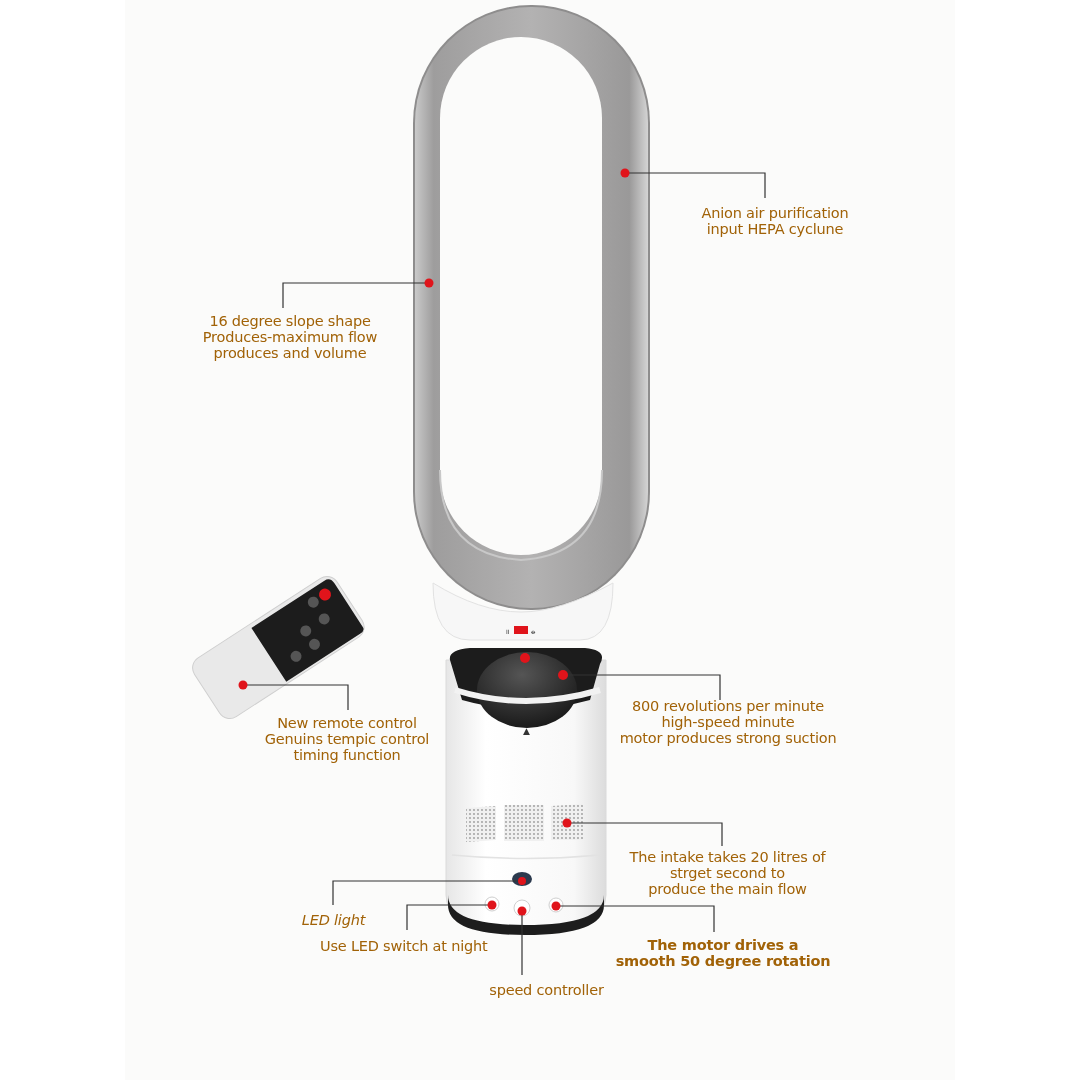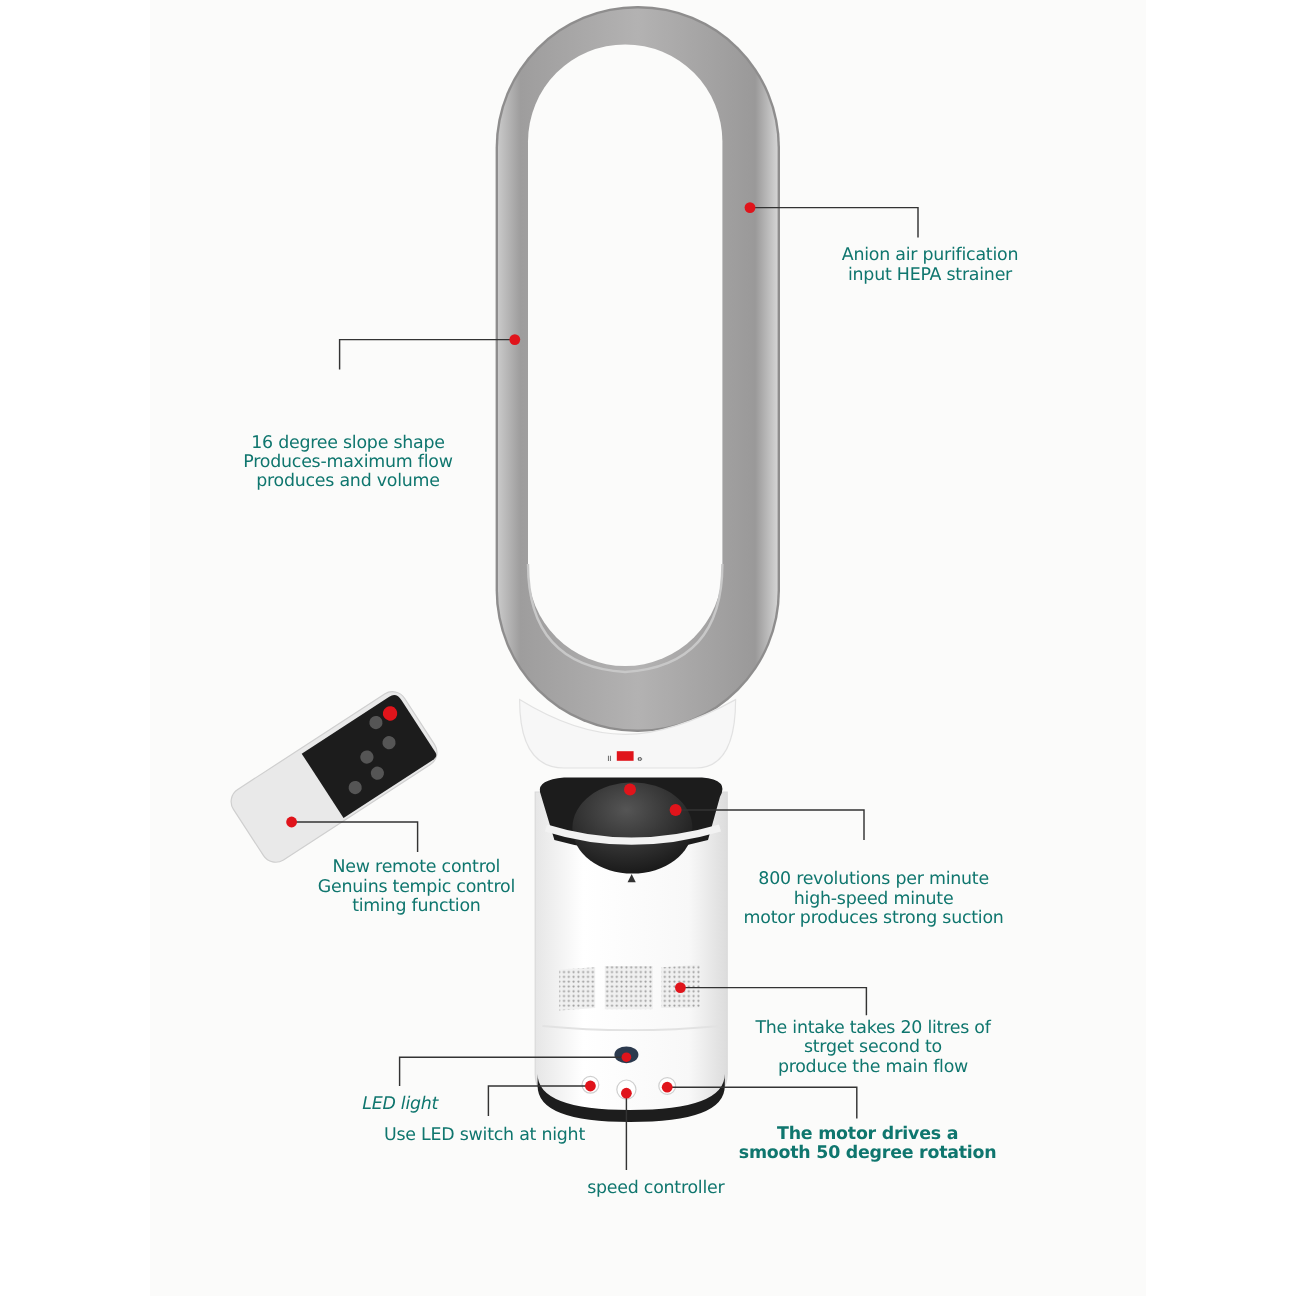--- a/index.html
+++ b/index.html
@@ -1,19 +1,19 @@
 <!DOCTYPE html>
 <html><head>
 <meta charset="utf-8">
 <style>
   html, body { margin:0; padding:0; }
   body { width:1080px; height:1080px; background:#ffffff; position:relative; overflow:hidden; font-family:"DejaVu Sans", "Liberation Sans", sans-serif; }
   .canvas { position:absolute; left:125px; top:0; width:830px; height:1080px; background:#fbfbfa; }
   svg.scene { position:absolute; left:0; top:0; width:1080px; height:1080px; }
-  .label { position:absolute; color:#0f766e; font-size:14.5px; line-height:16px; text-align:center; white-space:nowrap; letter-spacing:-0.2px; }
+  .label { position:absolute; color:#a16207; font-size:14.5px; line-height:16px; text-align:center; white-space:nowrap; letter-spacing:-0.2px; }
   .label span { display:block; }
 </style>
 </head>
 <body>
 
 <div class="canvas"></div>
 
 <svg class="scene" viewBox="0 0 1080 1080">
   <defs>
     <linearGradient id="ringGrad" x1="0" y1="0" x2="1" y2="0">
@@ -109,36 +109,36 @@
     <circle cx="567" cy="823" r="4.5"></circle>
     <circle cx="522" cy="881" r="4"></circle>
     <circle cx="492" cy="905" r="4.5"></circle>
     <circle cx="522" cy="911" r="4.5"></circle>
     <circle cx="556" cy="906" r="4.5"></circle>
   </g>
 </svg>
 
 <div class="label" style="left:680px; top:205px; width:190px;">
   <span>Anion air purification</span>
-  <span>input HEPA strainer</span>
+  <span>input HEPA cyclune</span>
 </div>
 
-<div class="label" style="left:185px; top:313px; width:210px;margin-top:48px;">
+<div class="label" style="left:185px; top:313px; width:210px;">
   <span>16 degree slope shape</span>
   <span>Produces-maximum flow</span>
   <span>produces and volume</span>
 </div>
 
 <div class="label" style="left:252px; top:715px; width:190px;">
   <span>New remote control</span>
   <span>Genuins tempic control</span>
   <span>timing function</span>
 </div>
 
-<div class="label" style="left:608px; top:725px; width:240px;">
+<div class="label" style="left:608px; top:698px; width:240px;">
   <span>800 revolutions per minute</span>
   <span>high-speed minute</span>
   <span>motor produces strong suction</span>
 </div>
 
 <div class="label" style="left:615px; top:849px; width:225px;">
   <span>The intake takes 20 litres of</span>
   <span>strget second to</span>
   <span>produce the main flow</span>
 </div>

